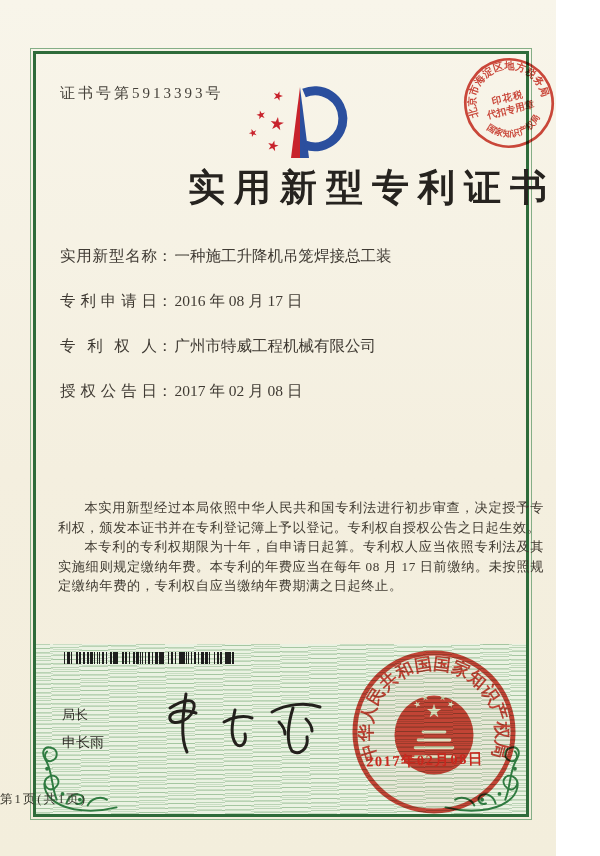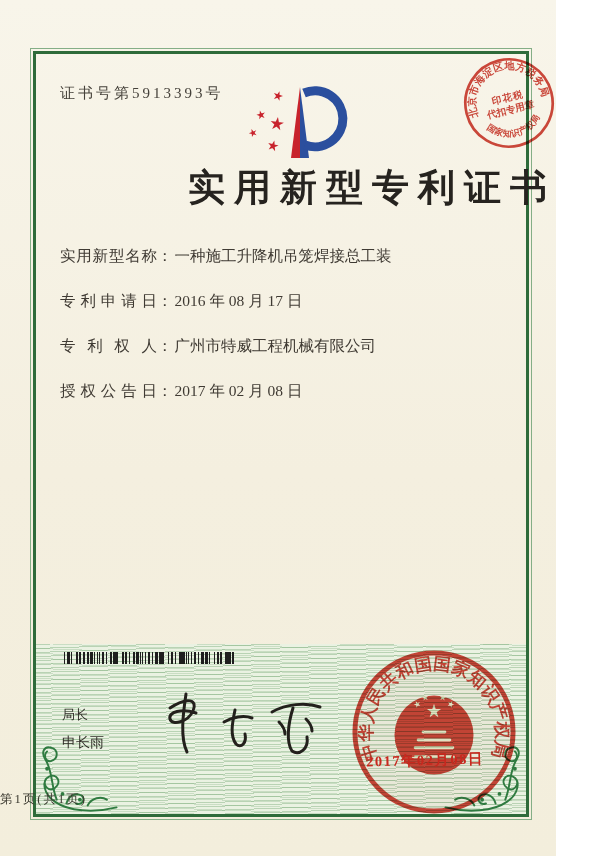--- a/index.html
+++ b/index.html
@@ -136,20 +136,22 @@
     </div>
     <div class="field-row">
       <span class="field-label">专利权人</span><span class="field-colon">：</span><span class="field-value">广州市特威工程机械有限公司</span>
     </div>
     <div class="field-row">
       <span class="field-label">授权公告日</span><span class="field-colon">：</span><span class="field-value">2017 年 02 月 08 日</span>
     </div>
   </div>
 
   <div class="paragraphs">
+    <p>本实用新型经过本局依照中华人民共和国专利法进行初步审查，决定授予专利权，颁发本证书并在专利登记簿上予以登记。专利权自授权公告之日起生效。</p>
+    <p>本专利的专利权期限为十年，自申请日起算。专利权人应当依照专利法及其实施细则规定缴纳年费。本专利的年费应当在每年 08 月 17 日前缴纳。未按照规定缴纳年费的，专利权自应当缴纳年费期满之日起终止。</p>
   </div>
 
   <div class="barcode"></div>
 
   <div class="signer-title">局长</div>
   <div class="signer-name">申长雨</div>
 
   <svg class="autograph" viewBox="0 0 205 78">
     <g stroke="#23201c" stroke-width="3" fill="none" stroke-linecap="round" stroke-linejoin="round">
       <path d="M30,22 C48,10 58,14 53,25 C48,36 32,40 30,33 C28,26 42,22 56,27"></path>

